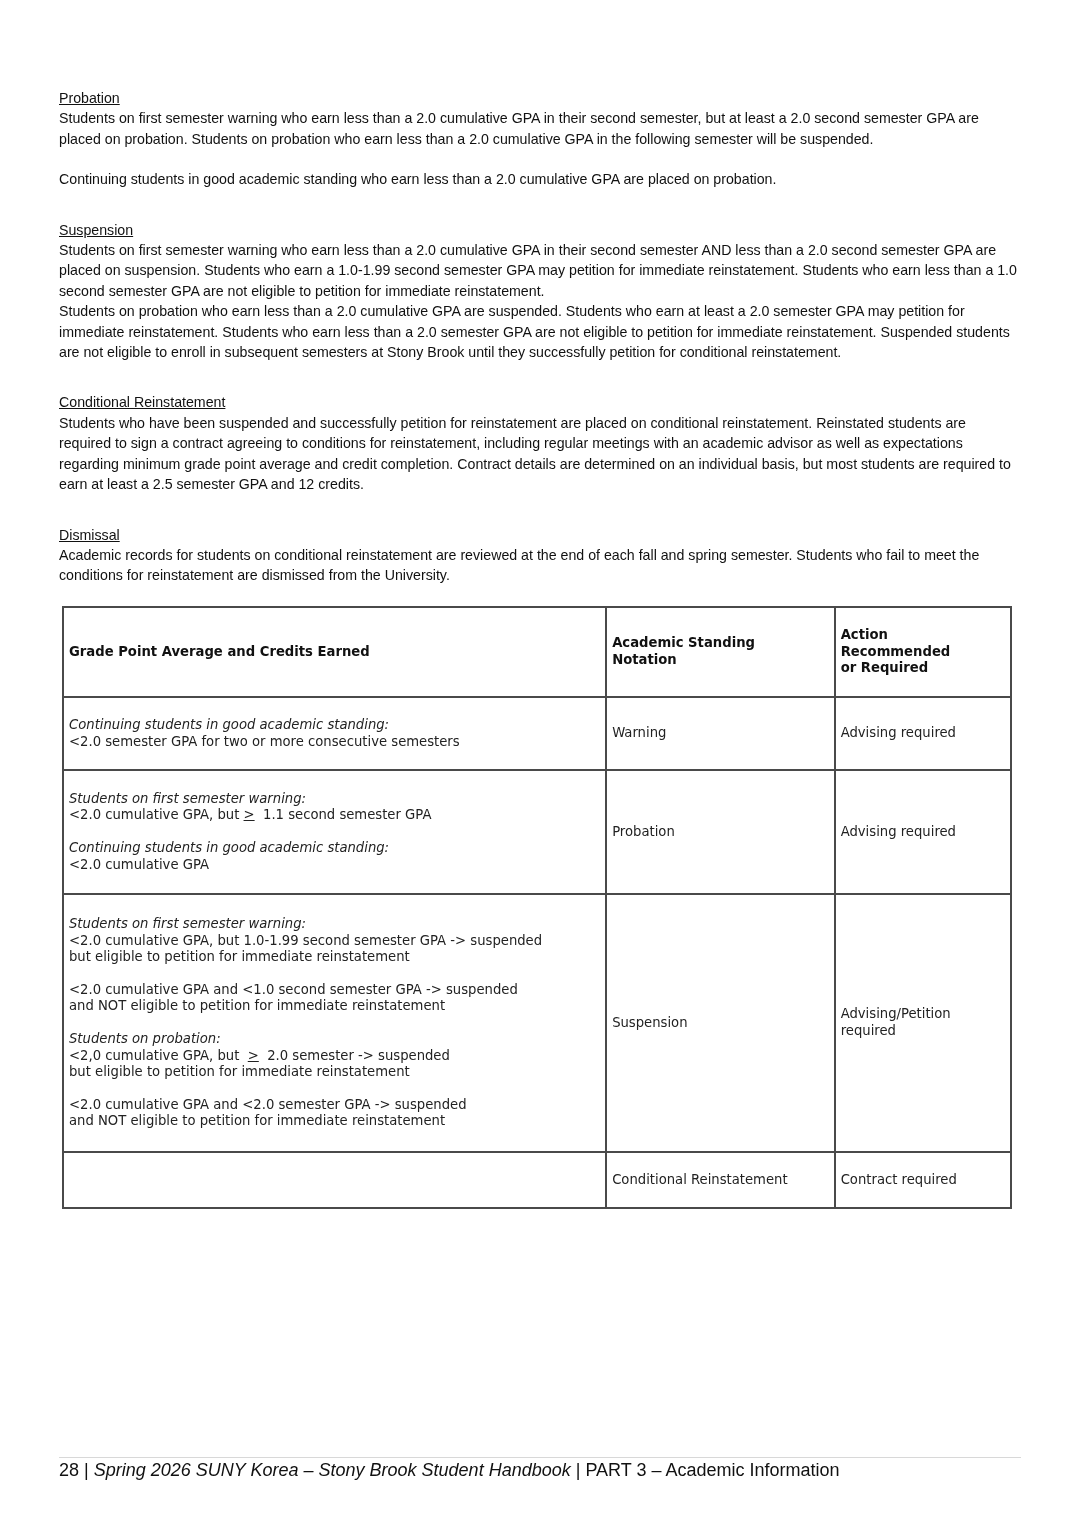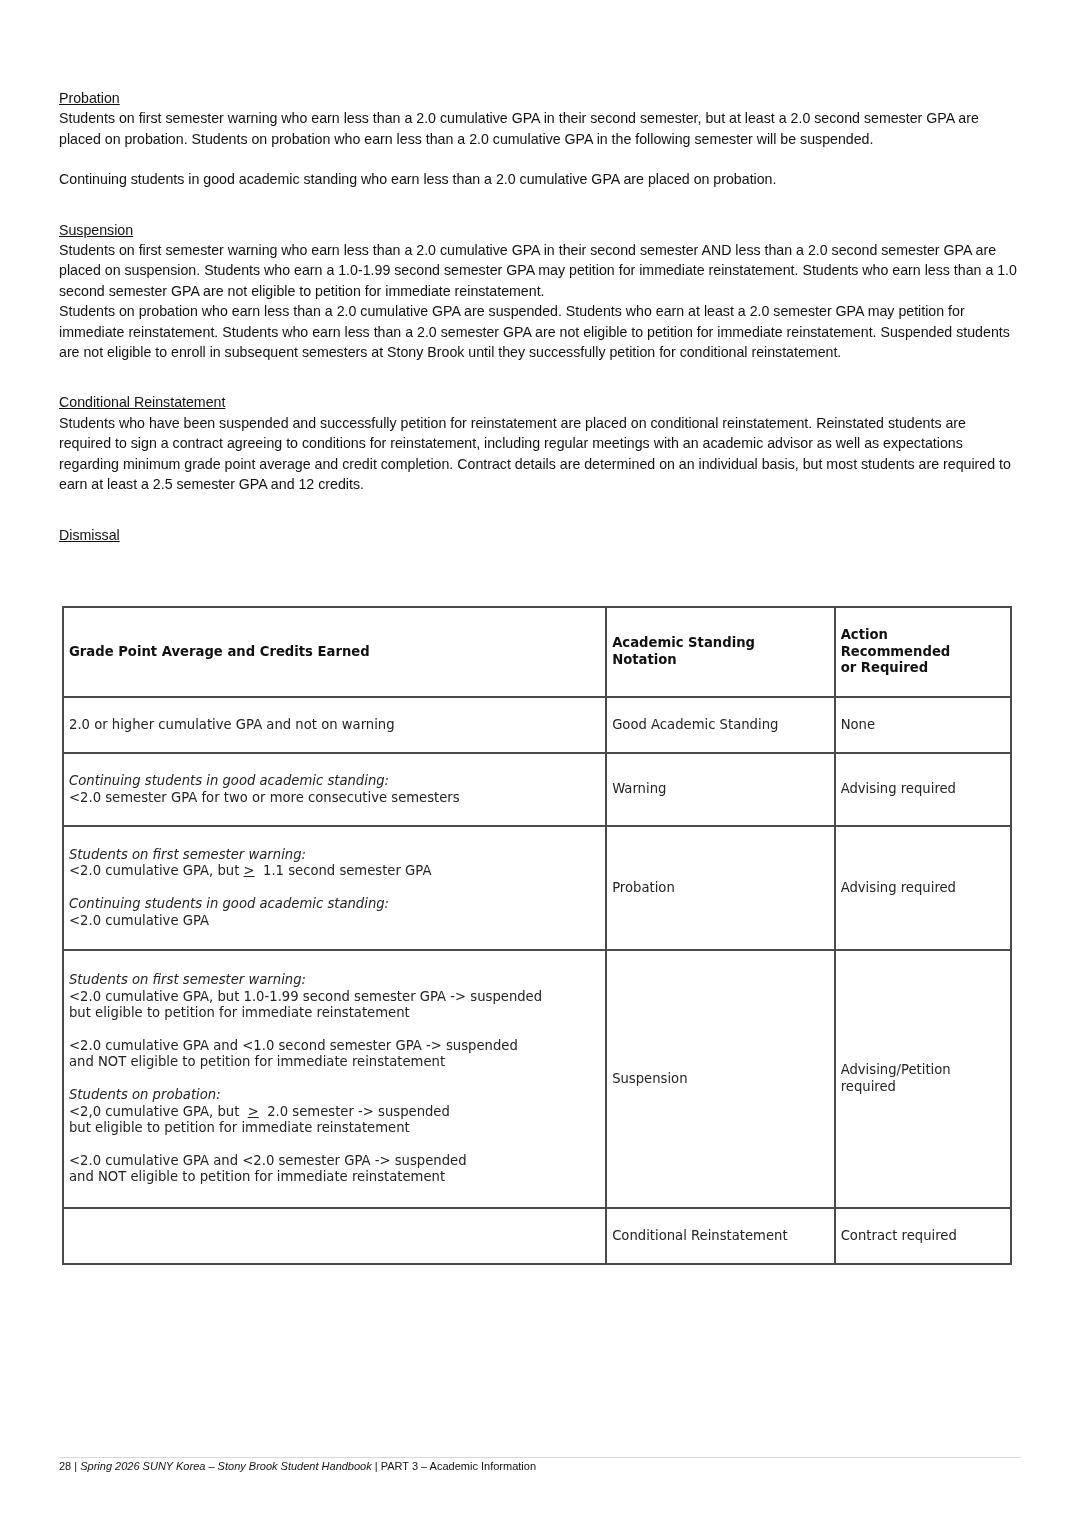--- a/index.html
+++ b/index.html
@@ -11,21 +11,21 @@
   .gap2 { height: 30px; }
   table.stand { position: absolute; left: 62px; top: 606px; width: 950px; border-collapse: collapse; font-family: "DejaVu Sans", sans-serif; font-size: 13.2px; line-height: 16.6px; color: #222; }
   table.stand td, table.stand th { border: 2px solid #4a4a4a; padding: 0 5px; vertical-align: middle; text-align: left; }
   table.stand th { font-weight: bold; color: #111; }
   .c1 { width: 533px; } .c2 { width: 218px; } .c3 { width: 165px; margin-left: 16px; }
   .it { font-style: italic; display: block; }
   .ln { display: block; }
   .sp { display: block; height: 16px; }
   .u { text-decoration: underline; }
   .footer-rule { position: absolute; left: 59px; top: 1457px; width: 962px; height: 1px; background: #d8d8d8; }
-  .footer { position: absolute; left: 59px; top: 1460px; font-family: "Liberation Sans Narrow", "Liberation Sans", sans-serif; font-size: 11px; color: #111; }
+  .footer { position: absolute; left: 59px; top: 1460px; font-family: "Liberation Sans Narrow", "Liberation Sans", sans-serif; font-size: 18px; color: #111; }
   .footer .it2 { font-style: italic; }
 </style>
 </head>
 <body>
 
 <div class="page">
   <div>
     <div class="sec-title">Probation</div>
     <p class="para">Students on first semester warning who earn less than a 2.0 cumulative GPA in their second semester, but at least a 2.0 second semester GPA are placed on probation. Students on probation who earn less than a 2.0 cumulative GPA in the following semester will be suspended.</p>
     <div class="gap"></div>
@@ -38,41 +38,37 @@
     <p class="para">Students on probation who earn less than a 2.0 cumulative GPA are suspended. Students who earn at least a 2.0 semester GPA may petition for immediate reinstatement. Students who earn less than a 2.0 semester GPA are not eligible to petition for immediate reinstatement. Suspended students are not eligible to enroll in subsequent semesters at Stony Brook until they successfully petition for conditional reinstatement.</p>
   </div>
   <div class="gap2"></div>
   <div>
     <div class="sec-title">Conditional Reinstatement</div>
     <p class="para">Students who have been suspended and successfully petition for reinstatement are placed on conditional reinstatement. Reinstated students are required to sign a contract agreeing to conditions for reinstatement, including regular meetings with an academic advisor as well as expectations regarding minimum grade point average and credit completion. Contract details are determined on an individual basis, but most students are required to earn at least a 2.5 semester GPA and 12 credits.</p>
   </div>
   <div class="gap2"></div>
   <div>
     <div class="sec-title">Dismissal</div>
+    <p class="para">Academic records for students on conditional reinstatement are reviewed at the end of each fall and spring semester. Students who fail to meet the conditions for reinstatement are dismissed from the University.</p>
   </div>
 </div>
 
 <table class="stand">
   <tbody>
       <tr style="height:90px">
     <th class="c1">Grade Point Average and Credits Earned</th>
     <th class="c2">
       <span class="ln">Academic Standing</span>
       <span class="ln">Notation</span>
     </th>
     <th class="c3">
       <span class="ln">Action</span>
       <span class="ln">Recommended</span>
       <span class="ln">or Required</span>
     </th>
-  </tr>
-  <tr style="height:56px">
-    <td>2.0 or higher cumulative GPA and not on warning</td>
-    <td>Good Academic Standing</td>
-    <td>None</td>
   </tr>
   <tr style="height:73px">
     <td>
       <span class="it">Continuing students in good academic standing:</span>
       <span class="ln">&lt;2.0 semester GPA for two or more consecutive semesters</span>
     </td>
     <td>Warning</td>
     <td>Advising required</td>
   </tr>
   <tr style="height:124px">

